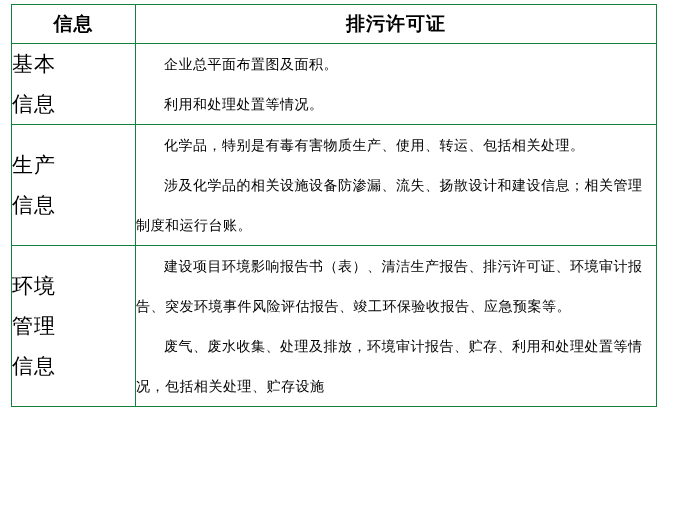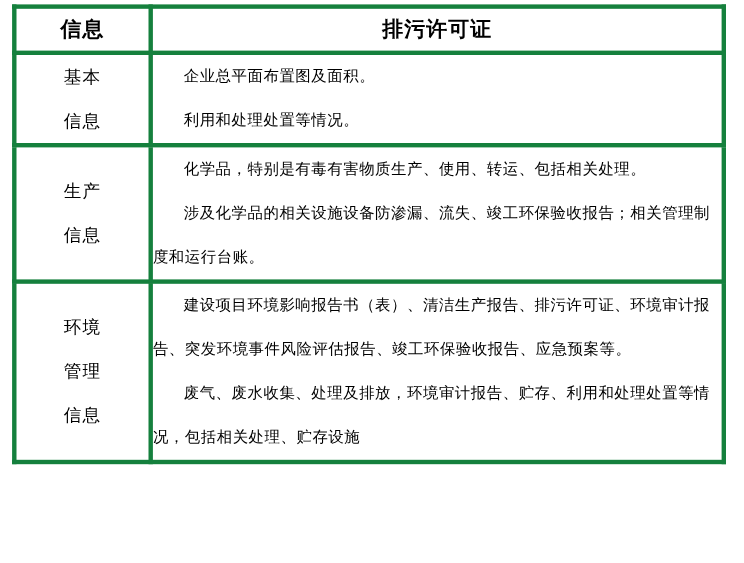--- a/index.html
+++ b/index.html
@@ -21,38 +21,38 @@
     box-sizing: border-box;
   }
   table.info-table {
     border-collapse: collapse;
     table-layout: fixed;
     width: 645px;
     margin-left: 11px;
     margin-top: 4px;
   }
   table.info-table td {
-    border: 4px solid #15803d;
+    border: 1px solid #15803d;
     vertical-align: middle;
     padding: 0;
   }
   .col-cat { width: 124px; }
   .col-item { width: 521px; }
 
   .hdr td {
     text-align: center;
     font-weight: bold;
     font-size: 19px;
     height: 38px;
     letter-spacing: 1px;
   }
 
   .cat-cell {
-    text-align: center;
-    font-size: 16px;
+    text-align: left;
+    font-size: 21px;
     line-height: 40px;
     letter-spacing: 1px;
   }
   .cat-cell .cat-line {
     display: block;
   }
 
   .item-cell {
     font-size: 14px;
     line-height: 40px;
@@ -91,21 +91,21 @@
         </td>
       </tr>
 
       <tr>
         <td class="cat-cell">
           <span class="cat-line">生产</span>
           <span class="cat-line">信息</span>
         </td>
         <td class="item-cell">
           <p class="para">化学品，特别是有毒有害物质生产、使用、转运、包括相关处理。</p>
-          <p class="para">涉及化学品的相关设施设备防渗漏、流失、竣工环保验收报告；相关管理制度和运行台账。</p>
+          <p class="para">涉及化学品的相关设施设备防渗漏、流失、扬散设计和建设信息；相关管理制度和运行台账。</p>
         </td>
       </tr>
 
       <tr>
         <td class="cat-cell">
           <span class="cat-line">环境</span>
           <span class="cat-line">管理</span>
           <span class="cat-line">信息</span>
         </td>
         <td class="item-cell">

